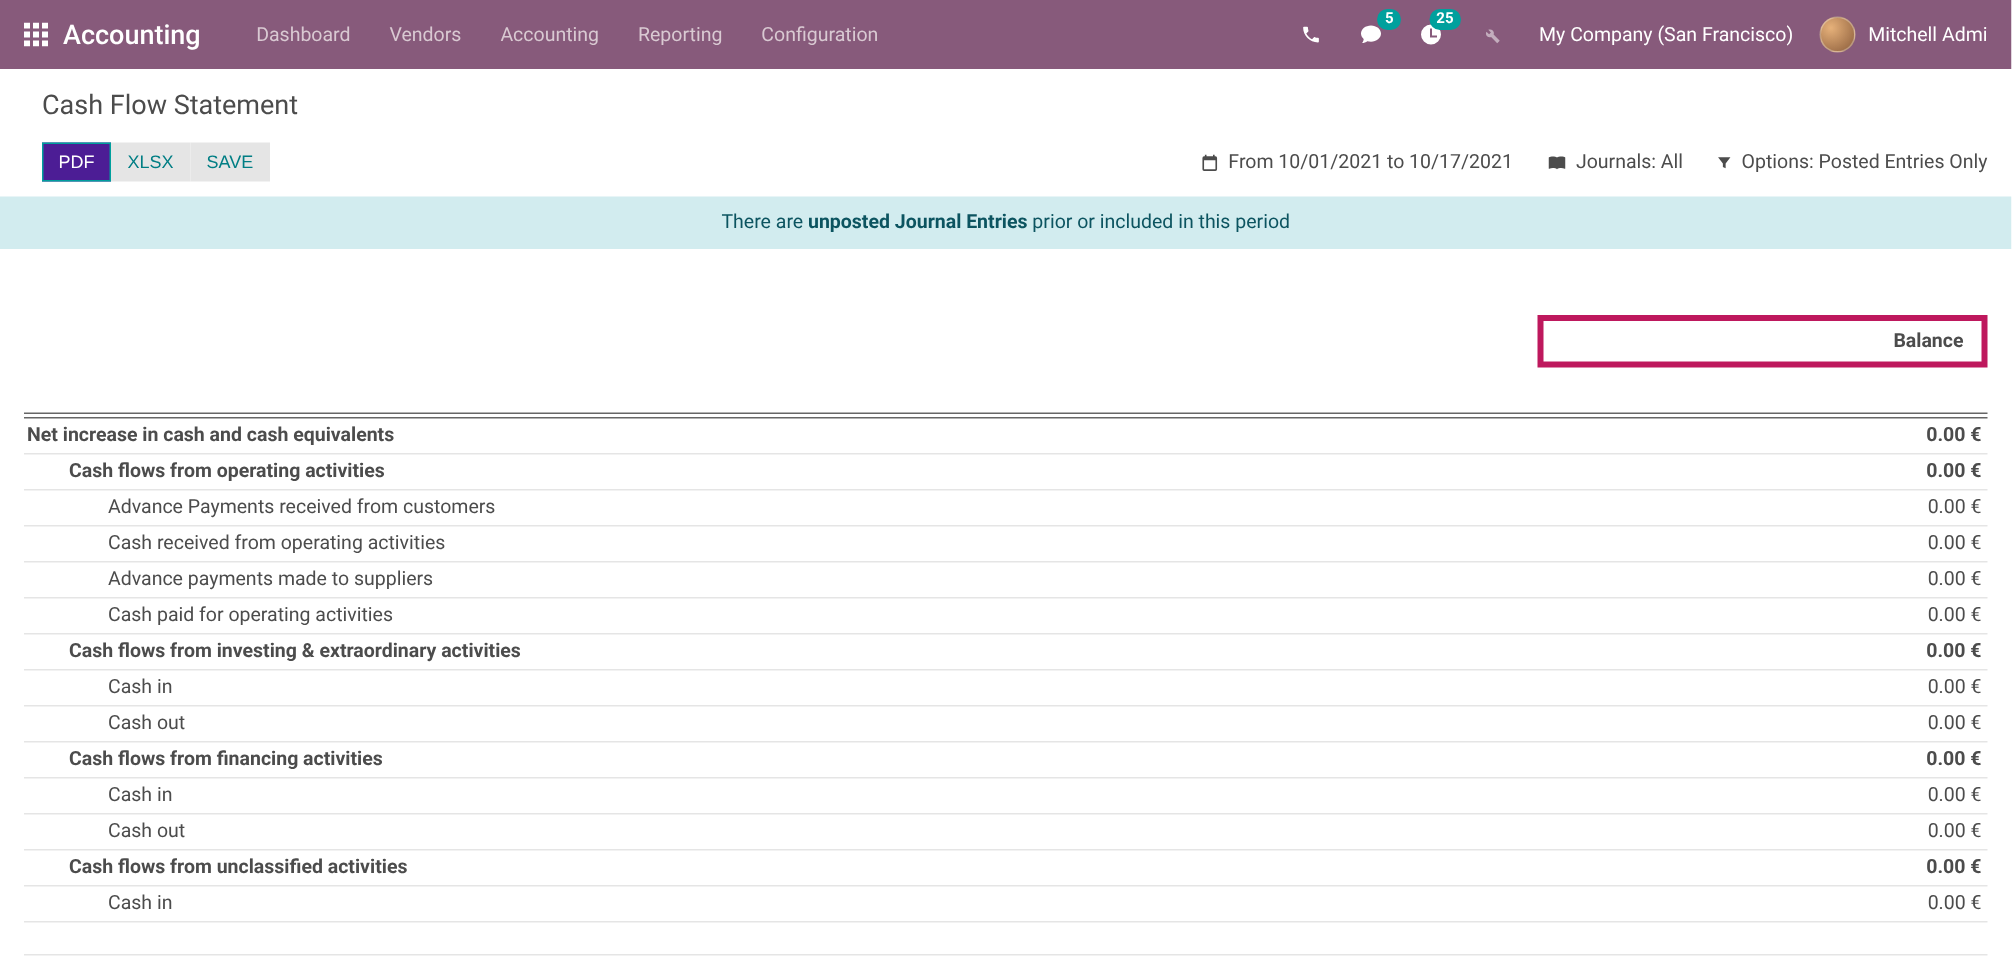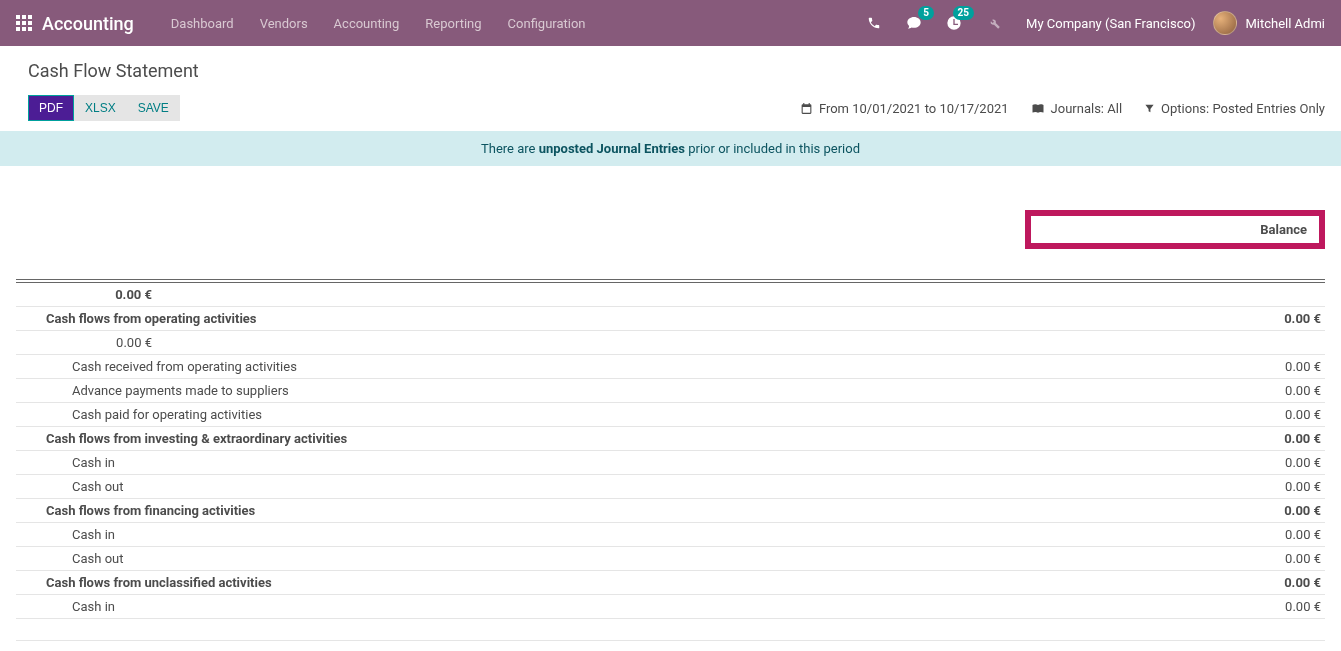--- a/index.html
+++ b/index.html
@@ -24,21 +24,21 @@
   .btn.primary { background:#4c1d95; color:#fff; border-color:#00a09d; }
   .btn.link { color:#017e84; }
   .toolbar-right { margin-left:auto; display:flex; gap:22px; color:#4c4c4c; font-size:13px; }
   .tool-item { display:flex; align-items:center; gap:6px; cursor:pointer; }
   
   .banner { background:#d2ecef; color:#0c5460; padding:10px 16px; text-align:center; font-size:13px; }
   .banner a { color:#0c5460; text-decoration:none; font-weight:700; }
   
   .report { padding:0 16px 30px 16px; margin-top:44px; }
   .balance-header { display:flex; justify-content:flex-end; margin-bottom:12px; }
-  .balance-box { border:6px solid #be185d; padding:6px 12px; color:#4c4c4c; font-weight:700; min-width:300px; text-align:right; }
+  .balance-box { border:4px solid #be185d; padding:6px 12px; color:#4c4c4c; font-weight:700; min-width:300px; text-align:right; }
   .row { display:flex; align-items:center; border-bottom:1px solid #e5e5e5; padding:4px 0; min-height:22px; }
   .row .label { flex:1; padding-left:2px; cursor:pointer; }
   .row .value { width:140px; text-align:right; padding-right:4px; }
   .bold { font-weight:700; color:#4c4c4c; }
   .double-top { border-top:4px double #666; }
   .caret { display:inline-block; width:0; height:0; border-top:4px solid transparent; border-bottom:4px solid transparent; border-left:5px solid #4c4c4c; margin-right:4px; position:relative; top:0; }
   .ind1 { padding-left:30px !important; }
   .ind2 { padding-left:56px !important; }
   .section-top { margin-top:30px; }
   svg { display:block; }
@@ -132,28 +132,30 @@
   <span>There are </span><a href="#">unposted Journal Entries</a><span> prior or included in this period</span>
 </div>
 
 <div class="report">
   <div class="balance-header">
     <div class="balance-box">Balance</div>
   </div>
 
 
   <div class="row bold double-top section-top">
+    <span class="label">Net increase in cash and cash equivalents</span>
     <span class="value">0.00 €</span>
   </div>
 
   <div class="row bold">
     <span class="label ind1">Cash flows from operating activities</span>
     <span class="value">0.00 €</span>
   </div>
   <div class="row">
+      <span class="label ind2">Advance Payments received from customers</span>
       <span class="value">0.00 €</span>
     </div>
   <div class="row">
       <span class="label ind2">Cash received from operating activities</span>
       <span class="value">0.00 €</span>
     </div>
   <div class="row">
       <span class="label ind2">Advance payments made to suppliers</span>
       <span class="value">0.00 €</span>
     </div>

